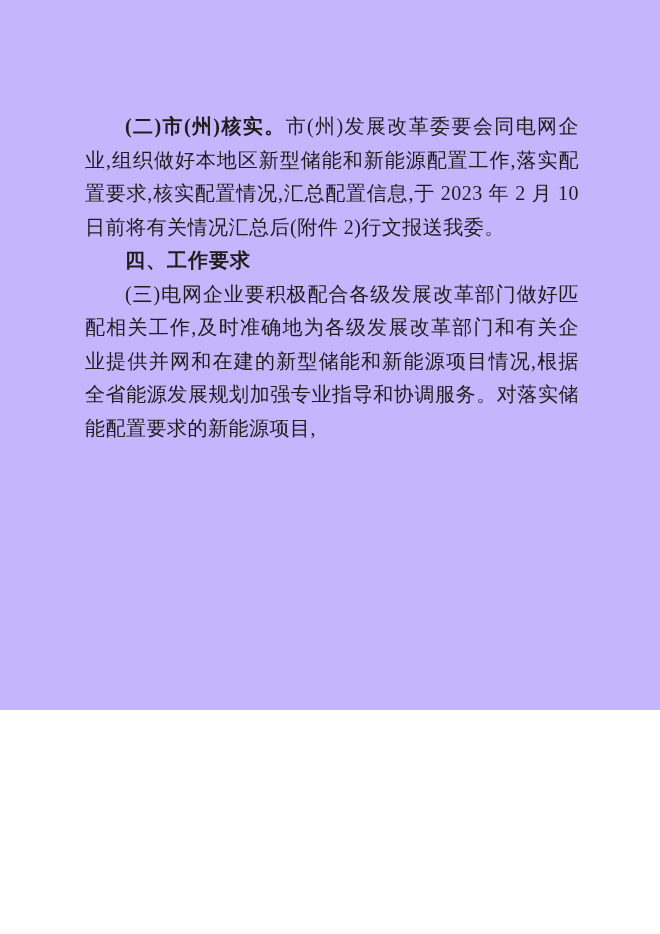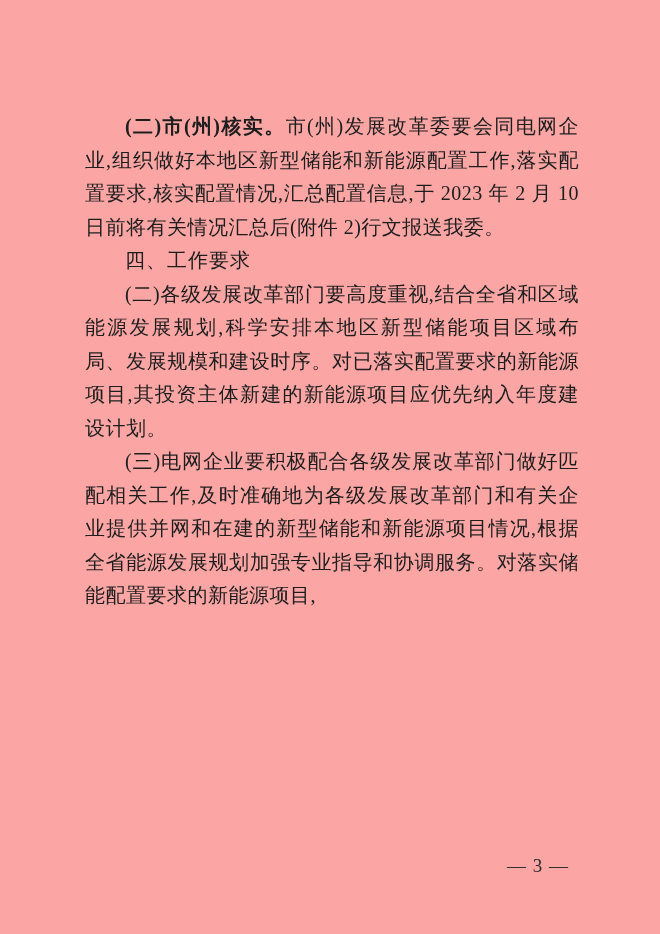--- a/index.html
+++ b/index.html
@@ -3,22 +3,22 @@
 <meta charset="utf-8">
 <style>
   html, body {
     margin: 0;
     padding: 0;
     background: #ffffff;
   }
   .page {
     position: relative;
     width: 660px;
-    height: 934px;
-    background: #fca5a5;
+    height: 710px;
+    background: #c4b5fd;
     overflow: hidden;
     font-family: "Liberation Serif", "DejaVu Serif", serif;
   }
   .text-block {
     position: absolute;
     left: 85px;
     top: 110px;
     width: 494px;
     font-size: 20px;
     line-height: 33.5px;
@@ -28,21 +28,21 @@
     letter-spacing: 0.5px;
   }
   .text-block p {
     margin: 0;
     text-indent: 2em;
   }
   .lead {
     font-weight: bold;
   }
   .heading {
-    font-weight: normal;
+    font-weight: bold;
     font-family: "Liberation Sans", "DejaVu Sans", sans-serif;
     letter-spacing: 1px;
   }
   .page-number {
     position: absolute;
     left: 498px;
     top: 855px;
     width: 80px;
     font-size: 19px;
     color: #2a2a2a;
@@ -56,20 +56,19 @@
 
 <div class="page">
   <div class="text-block">
 
     <p><span class="lead">(二)市(州)核实。</span><span>市(州)发展改革委要会同电网企业,组织做好本地区新型储能和新能源配置工作,落实配置要求,核实配置情况,汇总配置信息,于 2023 年 2 月 10 日前将有关情况汇总后(附件 2)行文报送我委。</span></p>
 
 
     <p class="heading">四、工作要求</p>
 
 
-    <p>(二)各级发展改革部门要高度重视,结合全省和区域能源发展规划,科学安排本地区新型储能项目区域布局、发展规模和建设时序。对已落实配置要求的新能源项目,其投资主体新建的新能源项目应优先纳入年度建设计划。</p>
 
     <p>(三)电网企业要积极配合各级发展改革部门做好匹配相关工作,及时准确地为各级发展改革部门和有关企业提供并网和在建的新型储能和新能源项目情况,根据全省能源发展规划加强专业指导和协调服务。对落实储能配置要求的新能源项目,</p>
 
   </div>
 
   <div class="page-number">— 3 —</div>
 </div>
 
 </body></html>

